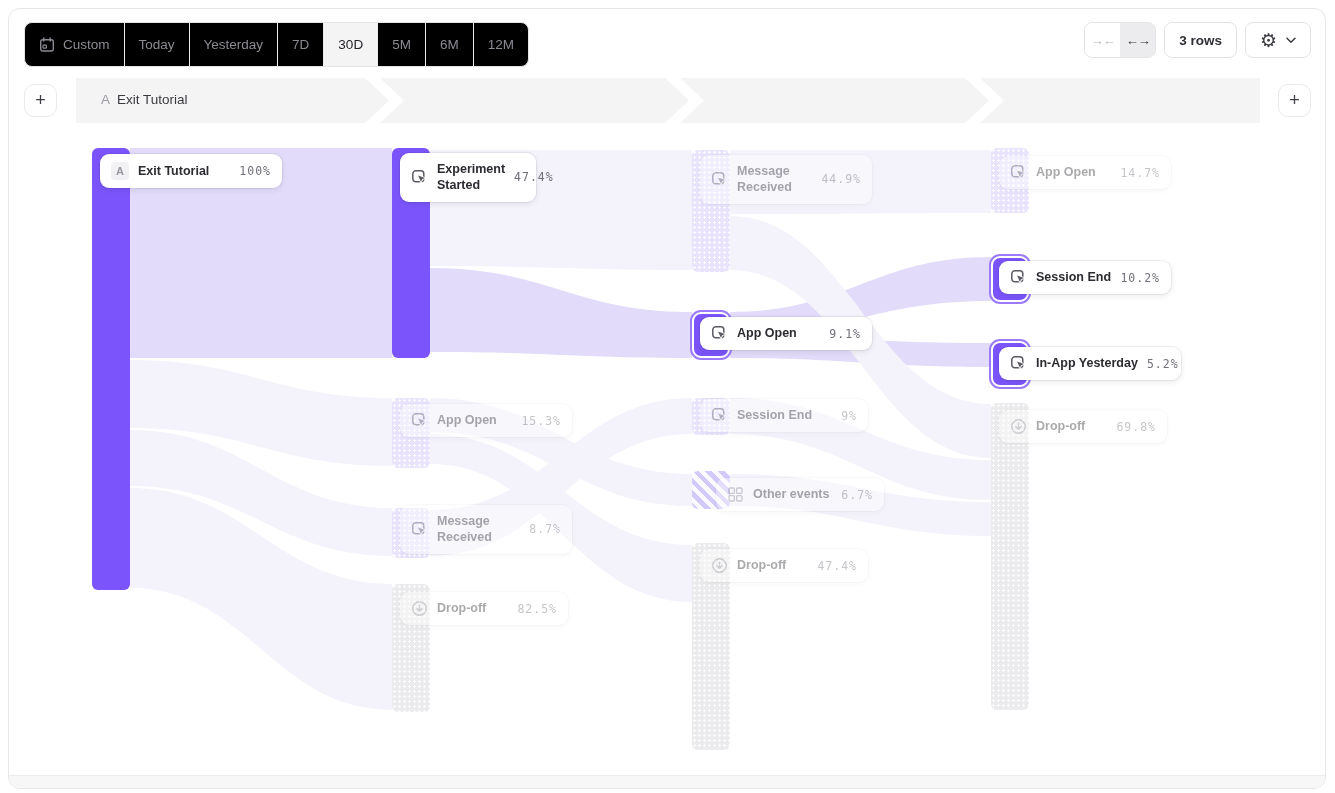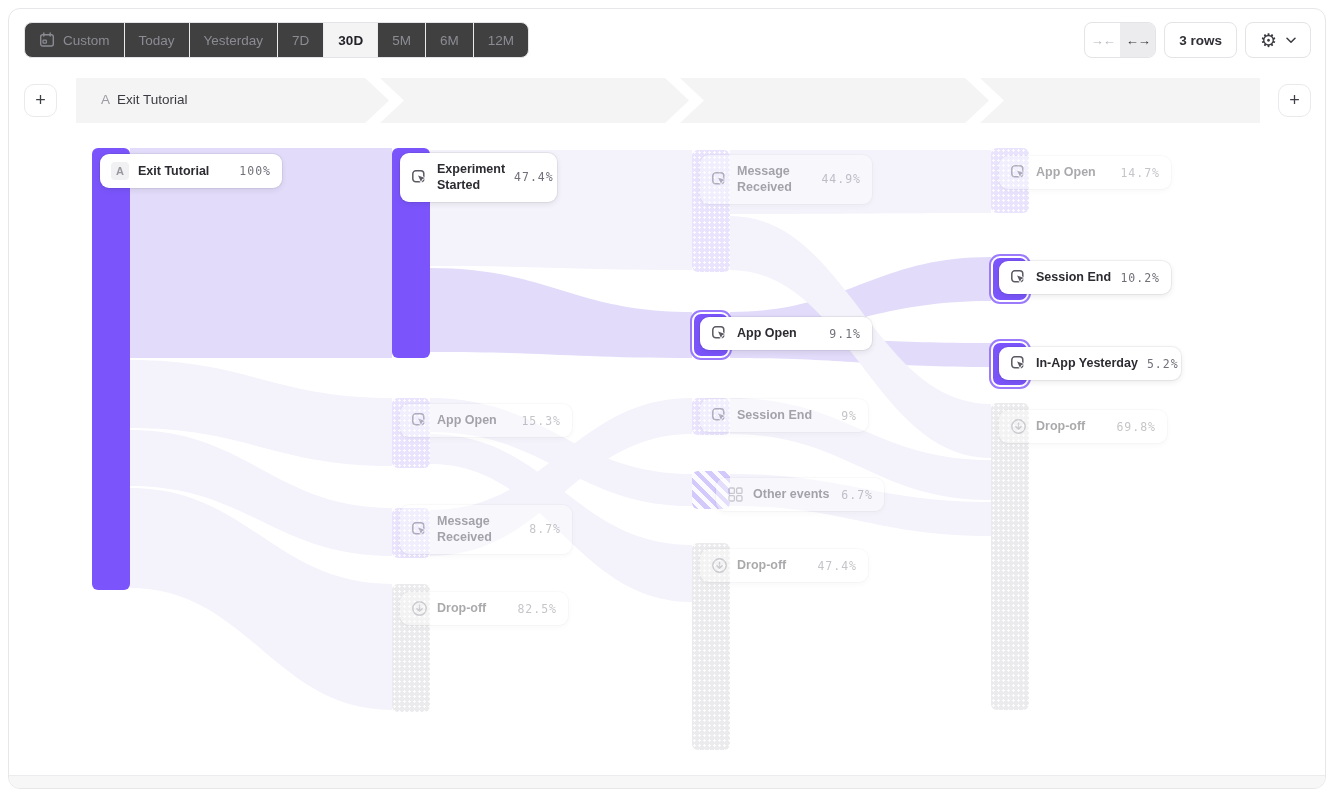--- a/index.html
+++ b/index.html
@@ -2,24 +2,24 @@
 <html><head>
 <meta charset="utf-8">
 <style>
   *{box-sizing:border-box;margin:0;padding:0}
   html,body{width:1335px;height:793px;background:#fff;font-family:"Liberation Sans",sans-serif;overflow:hidden;position:relative}
   .frame{position:absolute;left:8px;top:8px;width:1318px;height:781px;border:1px solid #E7E7EA;border-radius:12px;background:#fff;pointer-events:none;z-index:0}
   .footer-strip{position:absolute;left:9px;top:775px;width:1316px;height:13px;background:#F7F7F8;border-top:1px solid #ECECEF;border-radius:0 0 11px 11px;z-index:1}
 
   
   .toolbar{position:absolute;left:24px;top:22px;width:1287px;height:36px;display:flex;justify-content:space-between;z-index:6}
-  .seg-group{display:flex;height:36px;border:1px solid #E4E4E7;border-radius:8px;background:#404040;overflow:hidden}
+  .seg-group{display:flex;height:45px;border:1px solid #E4E4E7;border-radius:8px;background:#000000;overflow:hidden}
   .seg{display:flex;align-items:center;gap:8px;padding:0 14px;font-size:13.5px;color:#8B8B94;border-right:1px solid #ECECEF;cursor:pointer;white-space:nowrap}
   .seg:last-child{border-right:none}
-  .seg.sel{background:#F4F4F5;color:#232329;font-weight:700}
+  .seg.sel{background:#F4F4F5;color:#232329;font-weight:400}
   .right-tools{display:flex;gap:8px}
   .tool-btn{display:flex;align-items:center;gap:9px;height:36px;padding:0 14px;border:1px solid #E4E4E7;border-radius:8px;background:#fff;font-size:13.5px;font-weight:700;color:#2F2F36;cursor:pointer;white-space:nowrap}
   .arrow-seg{display:flex;height:36px;border:1px solid #E4E4E7;border-radius:8px;background:#fff;overflow:hidden}
   .arrow-cell{width:35px;display:flex;align-items:center;justify-content:center;font-size:13px;letter-spacing:-1px;cursor:pointer}
   .arrow-cell.off{color:#B6B6BE}
   .arrow-cell.on{background:#ECECEF;color:#2F2F36;font-weight:700}
   .gear-glyph{font-size:19px;line-height:1;color:#3A3A41;font-family:"DejaVu Sans",sans-serif}
 
   
   .add-btn{position:absolute;width:33px;height:33px;border:1px solid #EAEAED;border-radius:10px;background:#fff;display:flex;align-items:center;justify-content:center;font-size:18px;color:#3F3F46;cursor:pointer;z-index:6}
@@ -147,21 +147,21 @@
     <path d="M730 474 C847.45 474,873.55 502,991 502 L991 536 C873.55 536,847.45 506,730 506 Z" fill="#F4F2FB"></path>
   </svg>
 <div id="nodes">
     <div class="bar bar-solid" style="left: 92px; top: 148px; height: 442px;"></div>
     <div class="node-card one" style="left: 100px; top: 154px; width: 182px;">
       <span class="badge">A</span>
       <span class="lbl">Exit Tutorial</span>
       <span class="pct">100%</span>
     </div>
     <div class="bar bar-solid" style="left: 392px; top: 148px; height: 210px;"></div>
-    <div class="node-card" style="left: 400px; top: 153px; width: 157px;">
+    <div class="node-card" style="left: 400px; top: 153px; width: 136px;">
       <span class="ic">
         <svg width="17" height="17" viewBox="0 0 17 17" fill="none">
           <rect x="1.8" y="1.8" width="11" height="11" rx="3" stroke="#5A5A63" stroke-width="1.5"></rect>
           <path d="M7.1 6.5 14 9.1l-2.9 1.1-1.1 2.9Z" fill="#5A5A63" stroke="#fff" stroke-width="1.7" stroke-linejoin="round"></path>
           <path d="M7.1 6.5 14 9.1l-2.9 1.1-1.1 2.9Z" fill="#5A5A63"></path>
         </svg>
       </span>
       <span class="lbl">Experiment Started</span>
       <span class="pct">47.4%</span>
     </div>

